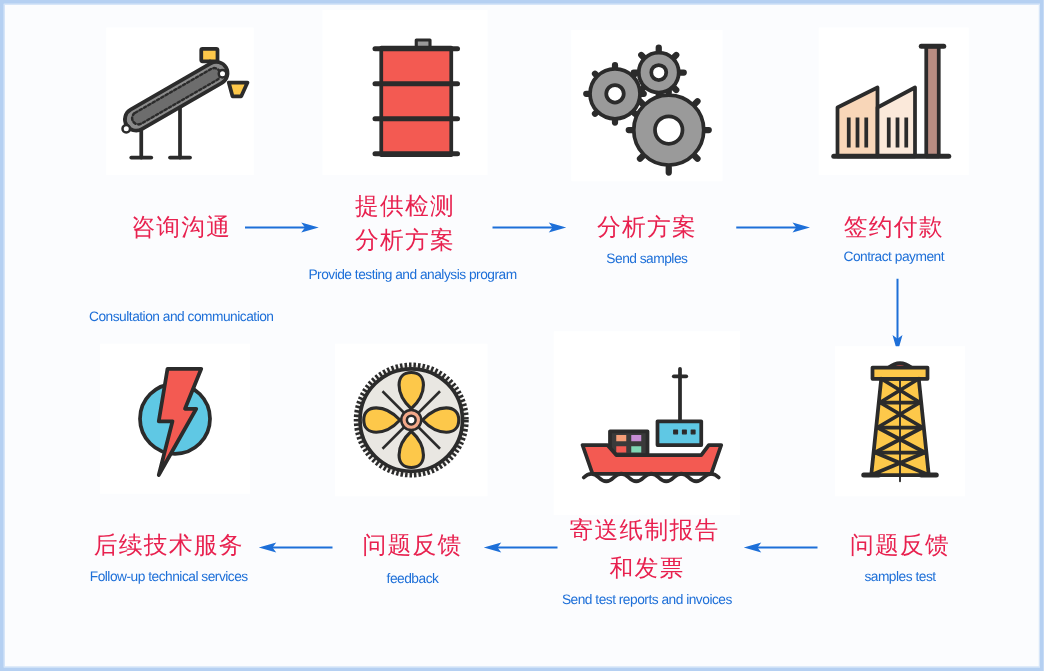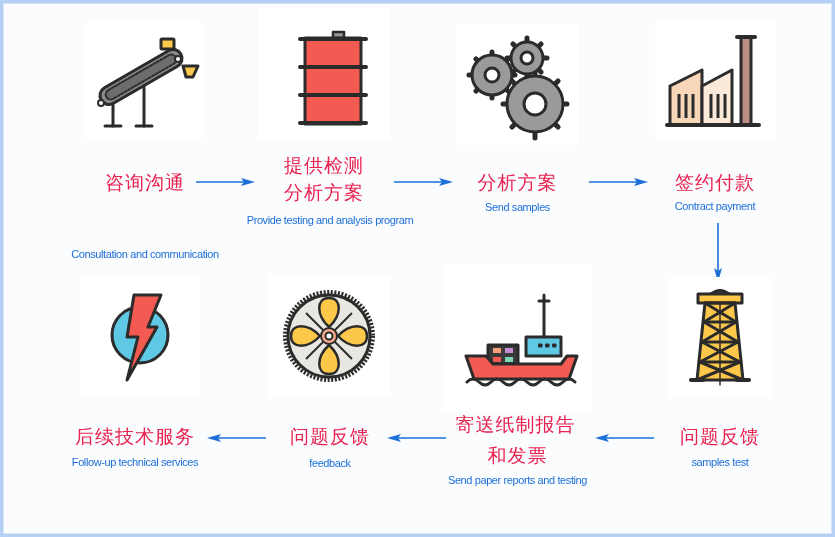--- a/index.html
+++ b/index.html
@@ -171,21 +171,21 @@
       <rect x="62" y="83" width="8" height="5" fill="#c78dd4" stroke="none"></rect>
       <rect x="50" y="92" width="8" height="5" fill="#f35a52" stroke="none"></rect>
       <rect x="62" y="92" width="8" height="5" fill="#7fd6b4" stroke="none"></rect>
       <path d="M23 91 L43 91 L50 99 L118 99 L124 91 L134 91 L126 114 L31 114 Z" fill="#f35a52"></path>
       <path d="M24 117 Q30 111 36 117 T48 117 T60 117 T72 117 T84 117 T96 117 T108 117 T120 117 T132 117" fill="none"></path>
     </g>
   </svg>
 </div>
 <div class="cn" style="left:428px;top:411px;width:175px;font-family:Liberation Serif, serif;">寄送纸制报告</div>
 <div class="cn" style="left:430px;top:441px;width:175px;">和发票</div>
-<div class="en" style="left:410px;top:474px;width:215px;">Send paper reports and testing</div>
+<div class="en" style="left:410px;top:474px;width:215px;">Send test reports and invoices</div>
 
 <svg class="arrow" style="left:385px;top:431px;" width="62" height="14">
   <line x1="12" y1="7" x2="61" y2="7" stroke="#1d6fd8" stroke-width="1.6"></line>
   <polygon points="16,3 2,7 16,11 13,7" fill="#1d6fd8"></polygon>
 </svg>
 
 <div class="icon-box" style="left:268px;top:275px;width:122px;height:122px;">
   <svg viewBox="0 0 122 122">
     <g stroke="#2b2b2b" stroke-width="3">
       <circle cx="61" cy="61" r="44" fill="#e9e7e2" stroke-width="4" stroke-dasharray="2 1.6"></circle>

